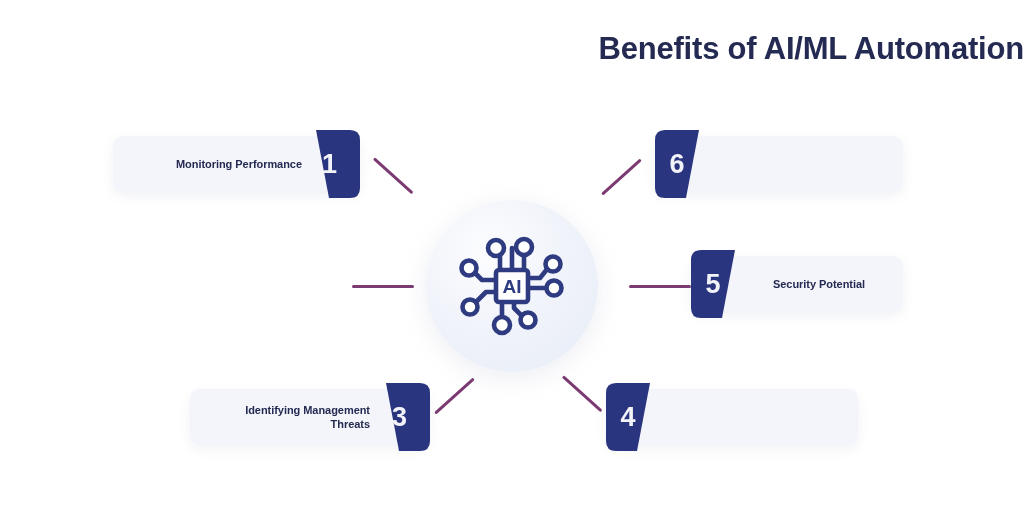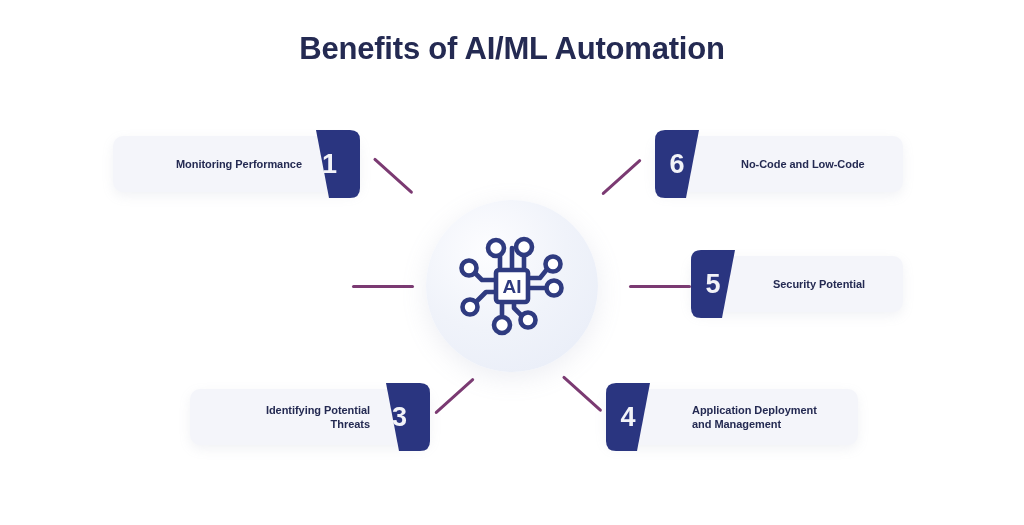--- a/index.html
+++ b/index.html
@@ -5,21 +5,21 @@
   html,body{margin:0;padding:0;}
   body{
     width:1024px;height:525px;background:#ffffff;overflow:hidden;
     font-family:"Liberation Sans","DejaVu Sans",sans-serif;
     position:relative;
   }
   #stage{position:absolute;inset:0;}
 
   
   .title{
-    position:absolute;left:0;top:31px;width:1024px;text-align:center;
+    position:absolute;left:0;top:31px;width:1024px;text-align:right;
     font-size:31px;font-weight:bold;color:#242a52;letter-spacing:-0.2px;
     font-family:"Liberation Sans","DejaVu Sans",sans-serif;
   }
 
   
   .hub{
     position:absolute;left:426px;top:200px;width:172px;height:172px;
     border-radius:50%;
     background:radial-gradient(circle at 36% 30%, #fdfdff 0%, #f0f3fa 48%, #e7ecf7 100%);
     box-shadow:0 6px 26px rgba(140,150,180,0.16);
@@ -103,54 +103,51 @@
     <div class="badge" style="left:186px;width:61px;">
       <svg width="61" height="68" viewBox="0 0 61 68" preserveAspectRatio="none">
         <path d="M17 0 L51 0 Q61 0 61 10 L61 58 Q61 68 51 68 L30 68 Z" fill="#2a3580"></path>
       </svg>
       <div class="num">1</div>
     </div>
   </div>
 
 
   <div class="card left two-line" style="left:190px;top:389px;width:240px;">
-    <div class="label" style="left:14px;width:166px;white-space:pre-line;">Identifying Potential
+    <div class="label" style="left:14px;width:166px;white-space:pre-line;">Identifying Management
 Threats</div>
     <div class="badge" style="left:179px;width:61px;">
       <svg width="61" height="68" viewBox="0 0 61 68" preserveAspectRatio="none">
         <path d="M17 0 L51 0 Q61 0 61 10 L61 58 Q61 68 51 68 L30 68 Z" fill="#2a3580"></path>
       </svg>
       <div class="num">3</div>
     </div>
   </div>
 
   <div class="card right two-line" style="left:606px;top:389px;width:252px;">
     <div class="badge" style="left:0px;width:61px;">
       <svg width="61" height="68" viewBox="0 0 61 68" preserveAspectRatio="none">
         <path d="M10 0 L44 0 L31 68 L10 68 Q0 68 0 58 L0 10 Q0 0 10 0 Z" fill="#2a3580"></path>
       </svg>
       <div class="num" style="width:44px;">4</div>
     </div>
-    <div class="label" style="left:86px;width:166px;white-space:pre-line;">Application Deployment
-and Management</div>
   </div>
 
   <div class="card right" style="left:691px;top:256px;width:212px;">
     <div class="badge" style="left:0px;width:61px;">
       <svg width="61" height="68" viewBox="0 0 61 68" preserveAspectRatio="none">
         <path d="M10 0 L44 0 L31 68 L10 68 Q0 68 0 58 L0 10 Q0 0 10 0 Z" fill="#2a3580"></path>
       </svg>
       <div class="num" style="width:44px;">5</div>
     </div>
     <div class="label" style="left:82px;width:130px;">Security Potential</div>
   </div>
 
   <div class="card right" style="left:655px;top:136px;width:248px;">
     <div class="badge" style="left:0px;width:61px;">
       <svg width="61" height="68" viewBox="0 0 61 68" preserveAspectRatio="none">
         <path d="M10 0 L44 0 L31 68 L10 68 Q0 68 0 58 L0 10 Q0 0 10 0 Z" fill="#2a3580"></path>
       </svg>
       <div class="num" style="width:44px;">6</div>
     </div>
-    <div class="label" style="left:86px;width:160px;">No-Code and Low-Code</div>
   </div>
 
 </div>
 
 </body></html>

